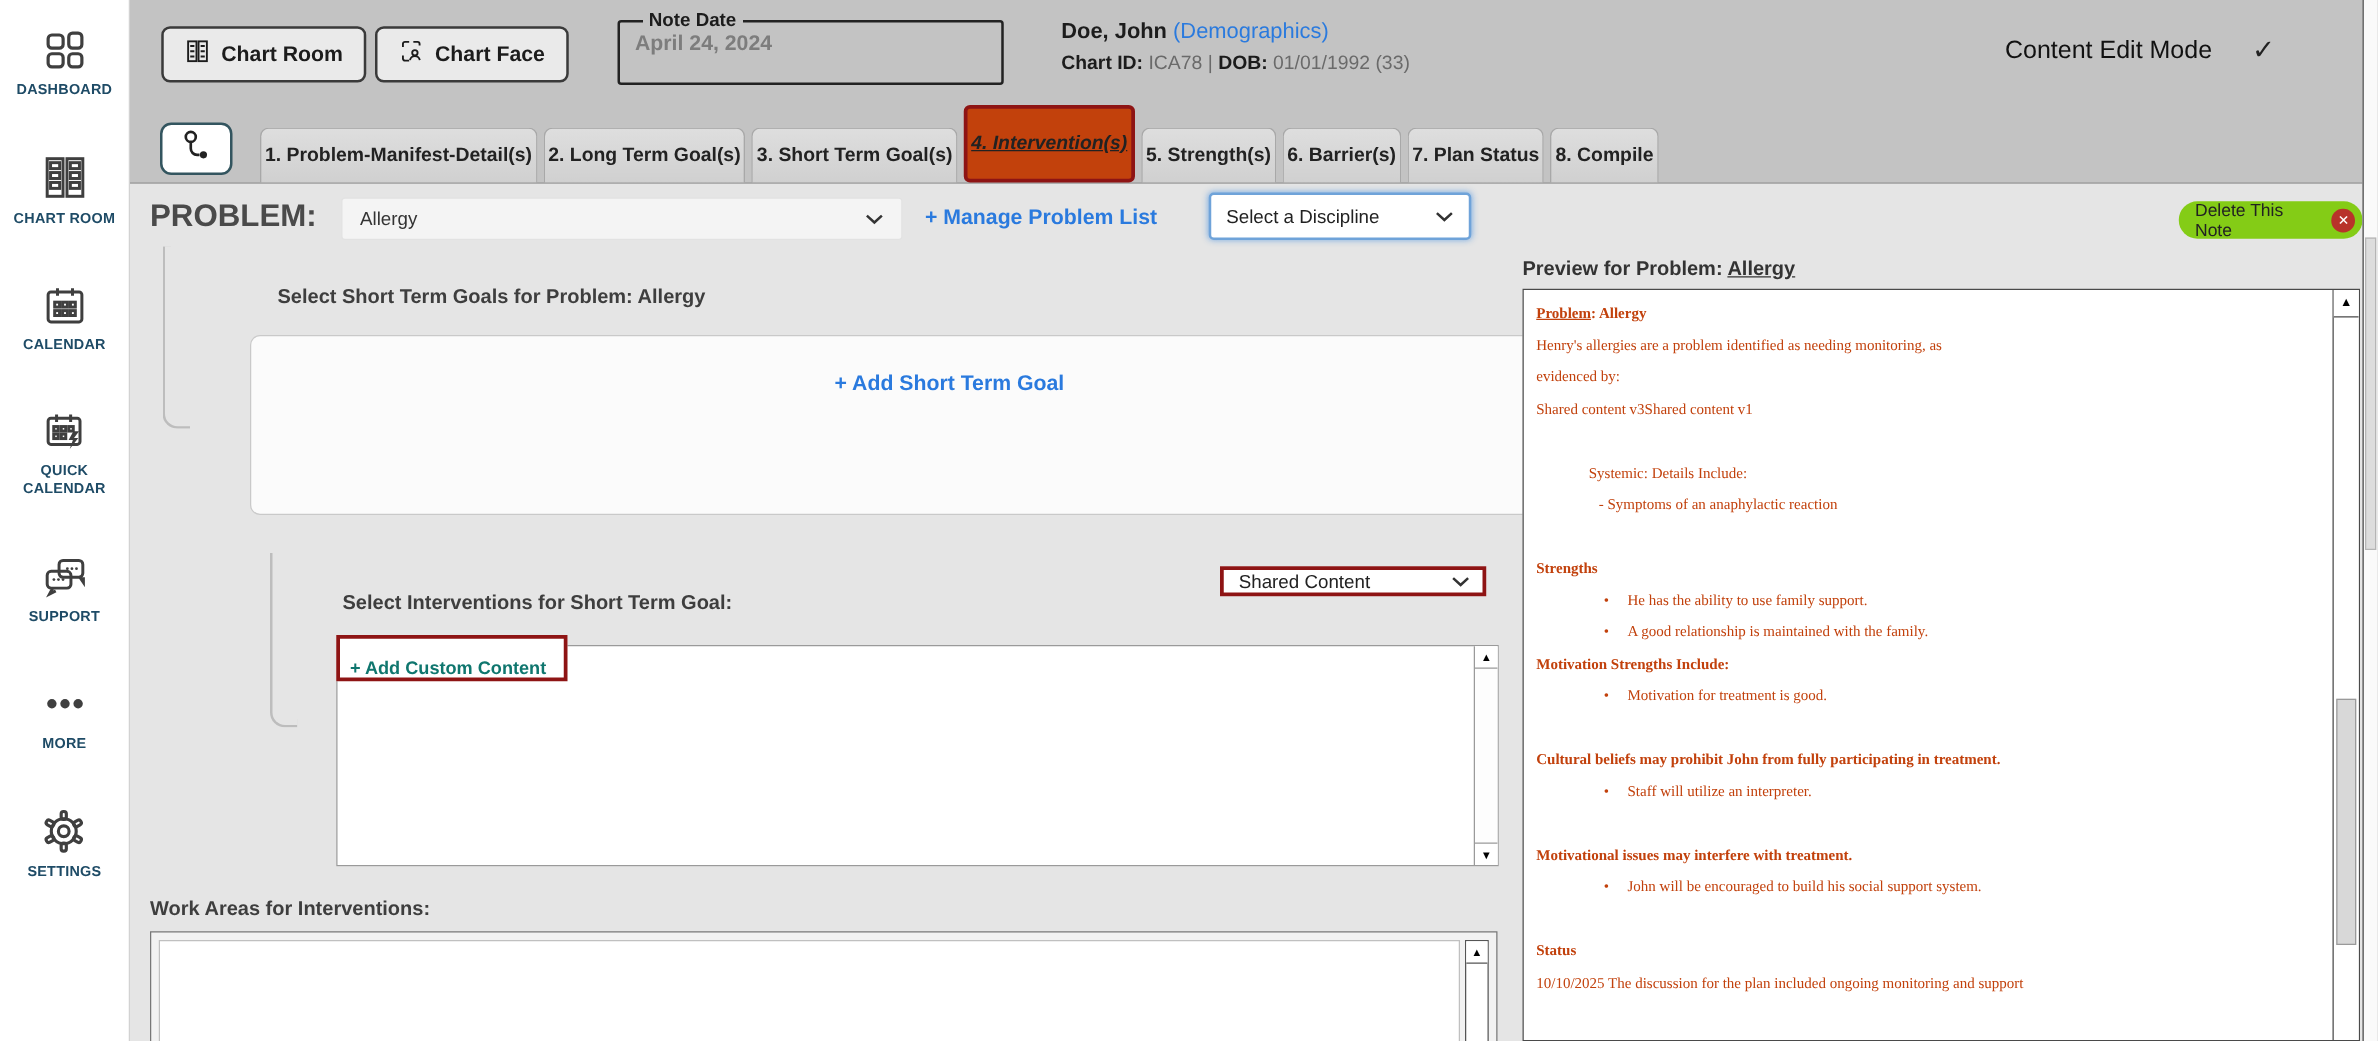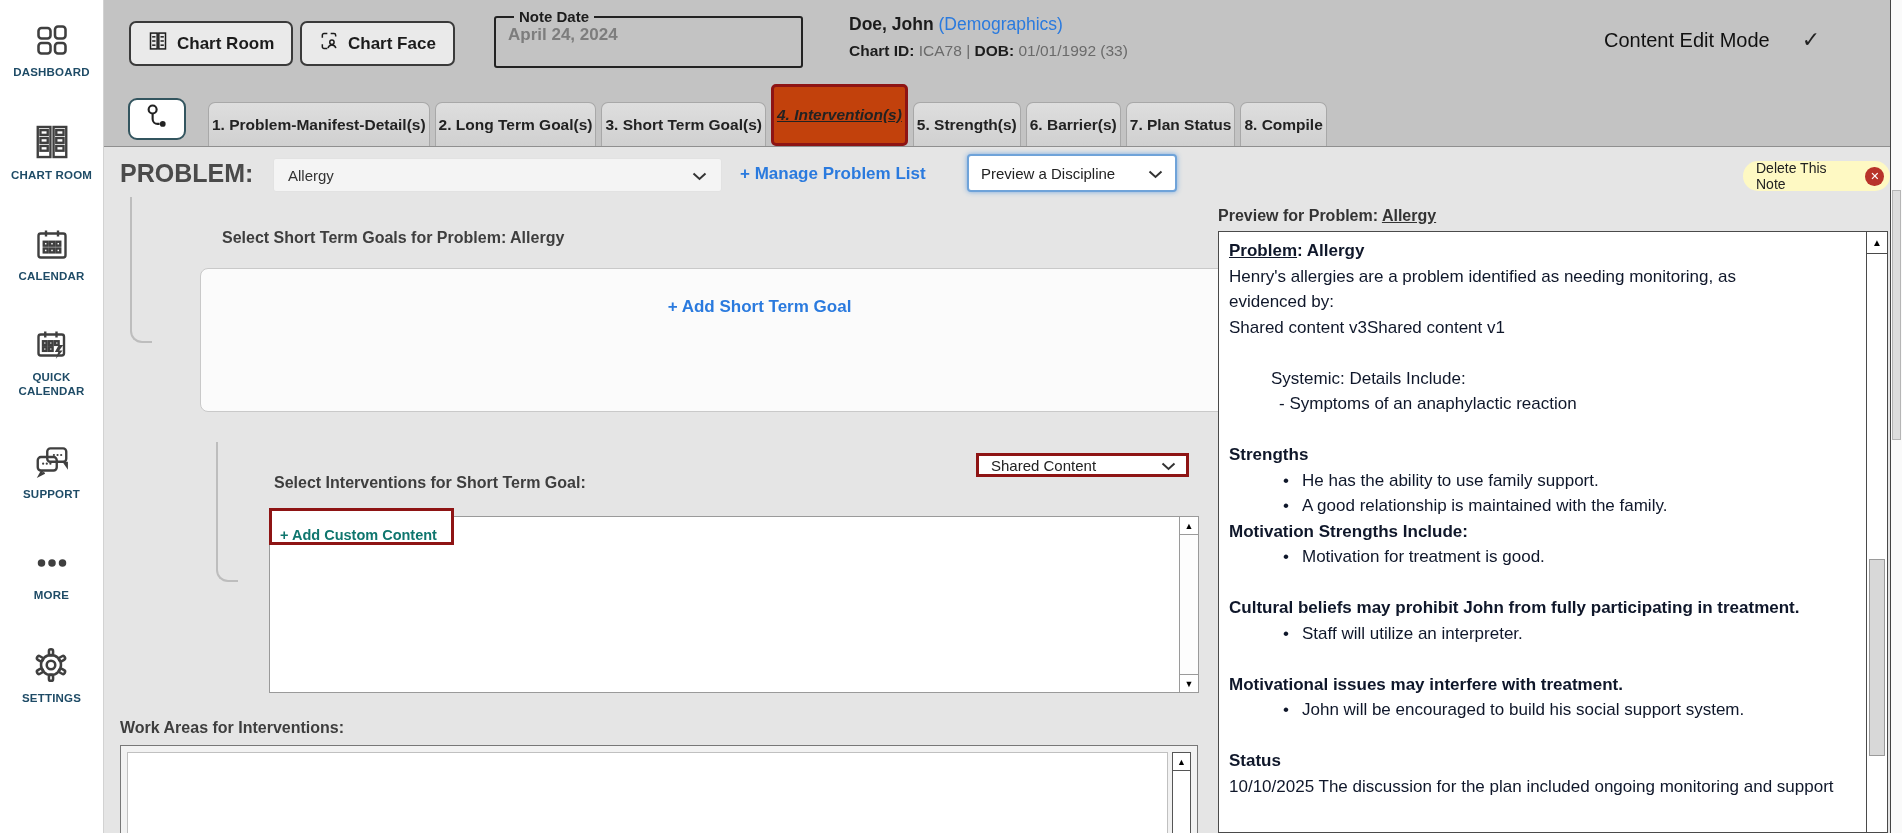--- a/index.html
+++ b/index.html
@@ -52,21 +52,21 @@
 
   .problem-label { position:absolute; left:16px; top:12px; font-size:25px; font-weight:800; color:#4a4a4a; }
   .sel { display:flex; align-items:center; cursor:pointer; }
   .sel .chev { margin-left:auto; }
   .sel-allergy { position:absolute; left:169px; top:11px; width:449px; height:34px; background:#f4f4f4;
                  border:1px solid #e2e2e2; border-radius:3px; padding:0 14px; font-size:15px; color:#333; }
   .manage-link { position:absolute; left:636px; top:17px; font-size:17px; font-weight:bold; color:#2a7ade; cursor:pointer; }
   .sel-discipline { position:absolute; left:863px; top:7px; width:210px; height:38px; background:#fff;
                     border:2px solid #6fa3d9; box-shadow:0 0 5px rgba(100,160,225,.85); border-radius:4px;
                     padding:0 12px; font-size:15px; color:#222; }
-  .delete-note { position:absolute; left:1639px; top:14px; height:30px; background:#fef9c3; border-radius:15px;
+  .delete-note { position:absolute; left:1639px; top:14px; height:30px; background:#84cc16; border-radius:15px;
                  display:flex; align-items:center; gap:8px; padding:0 6px 0 13px; font-size:14px; color:#222; cursor:pointer; }
   .del-circle { width:19px; height:19px; border-radius:50%; background:#b8332a; color:#fff; font-size:11px;
                 font-weight:bold; display:flex; align-items:center; justify-content:center; }
 
   .bracket { position:absolute; border-left:2px solid #bdbdbd; border-bottom:2px solid #bdbdbd;
              border-bottom-left-radius:12px; }
   .bracket-1 { left:26px; top:50px; width:22px; height:146px; }
   .bracket-2 { left:112px; top:295px; width:22px; height:140px; }
 
   .goals-heading { position:absolute; left:118px; top:82px; font-size:16px; font-weight:bold; color:#3e3e3e; }
@@ -99,21 +99,21 @@
   .preview-title { position:absolute; left:1114px; top:60px; font-size:16px; font-weight:bold; color:#333; }
   .preview-title .u { text-decoration:underline; }
   .preview-box { position:absolute; left:1114px; top:84px; width:670px; height:602px; background:#fff;
                  border:1px solid #4a4a4a; overflow:hidden; }
   .pv-scroll { position:absolute; right:0; top:0; bottom:0; width:21px; border-left:1px solid #4a4a4a; background:#fff; }
   .pv-up { position:absolute; top:0; left:0; right:0; height:22px; border-bottom:1px solid #4a4a4a;
            display:flex; align-items:center; justify-content:center; font-size:10px; color:#000; background:#fff; cursor:pointer; }
   .pv-thumb { position:absolute; left:2px; right:2px; top:327px; height:197px; background:#d8d8d8;
               border:1px solid #9a9a9a; cursor:grab; }
   .pv-text { position:absolute; left:10px; top:6px; right:28px; }
-  .pline { line-height:25.5px; font-size:17px; color:#0f172a; white-space:nowrap; }
+  .pline { line-height:25.5px; font-size:12px; color:#c2410c; white-space:nowrap;font-family:Liberation Serif, serif; }
   .pline.bold { font-weight:bold; }
   .pline.label-line { font-weight:bold; }
   .pline.label-line .u { text-decoration:underline; }
   .pline.indent { padding-left:42px; }
   .pline.indent-dash { padding-left:50px; }
   .pline.bullet { padding-left:54px; }
   .pline.bullet .dot { display:inline-block; width:19px; }
 
   
   .page-scroll { position:absolute; right:0; top:0; width:12px; height:833px; background:#fafafa;
@@ -316,21 +316,21 @@
       <span class="chev">
         <svg width="15" height="9" viewBox="0 0 15 9">
             <path d="M1.5 1.5 L7.5 7 L13.5 1.5" stroke="#333" stroke-width="2" fill="none"></path>
           </svg>
       </span>
     </div>
 
     <div class="manage-link">+ Manage Problem List</div>
 
     <div class="sel sel-discipline">
-      <span>Preview a Discipline</span>
+      <span>Select a Discipline</span>
       <span class="chev">
         <svg width="15" height="9" viewBox="0 0 15 9">
             <path d="M1.5 1.5 L7.5 7 L13.5 1.5" stroke="#333" stroke-width="2" fill="none"></path>
           </svg>
       </span>
     </div>
 
     <div class="delete-note">
       <span>Delete This Note</span>
       <span class="del-circle">✕</span>

